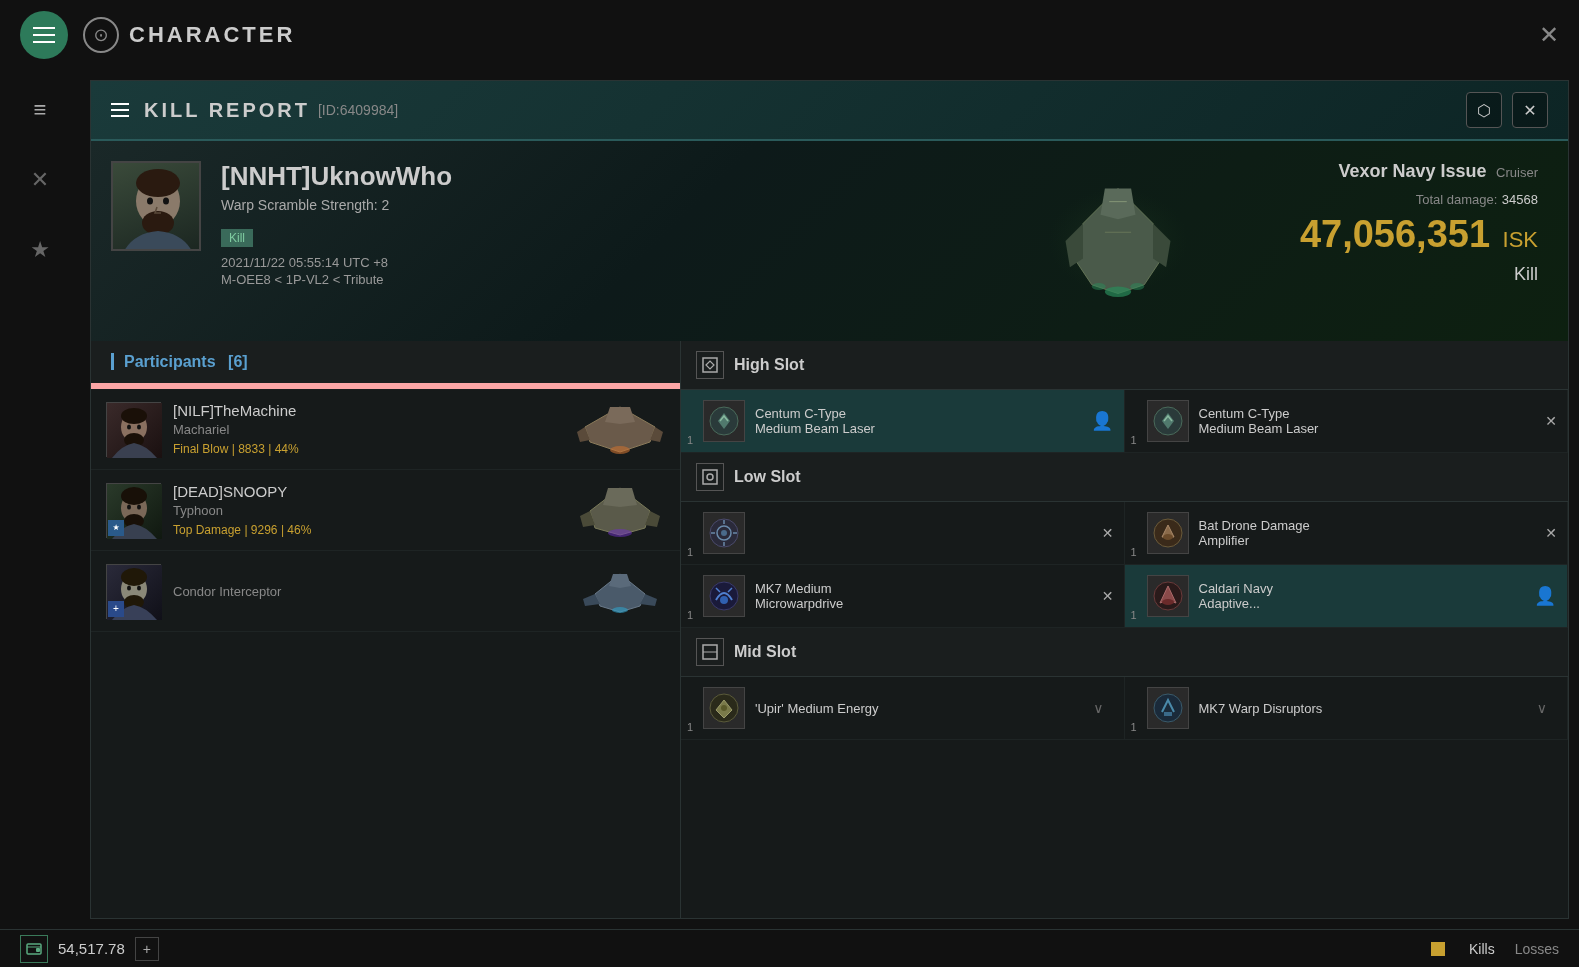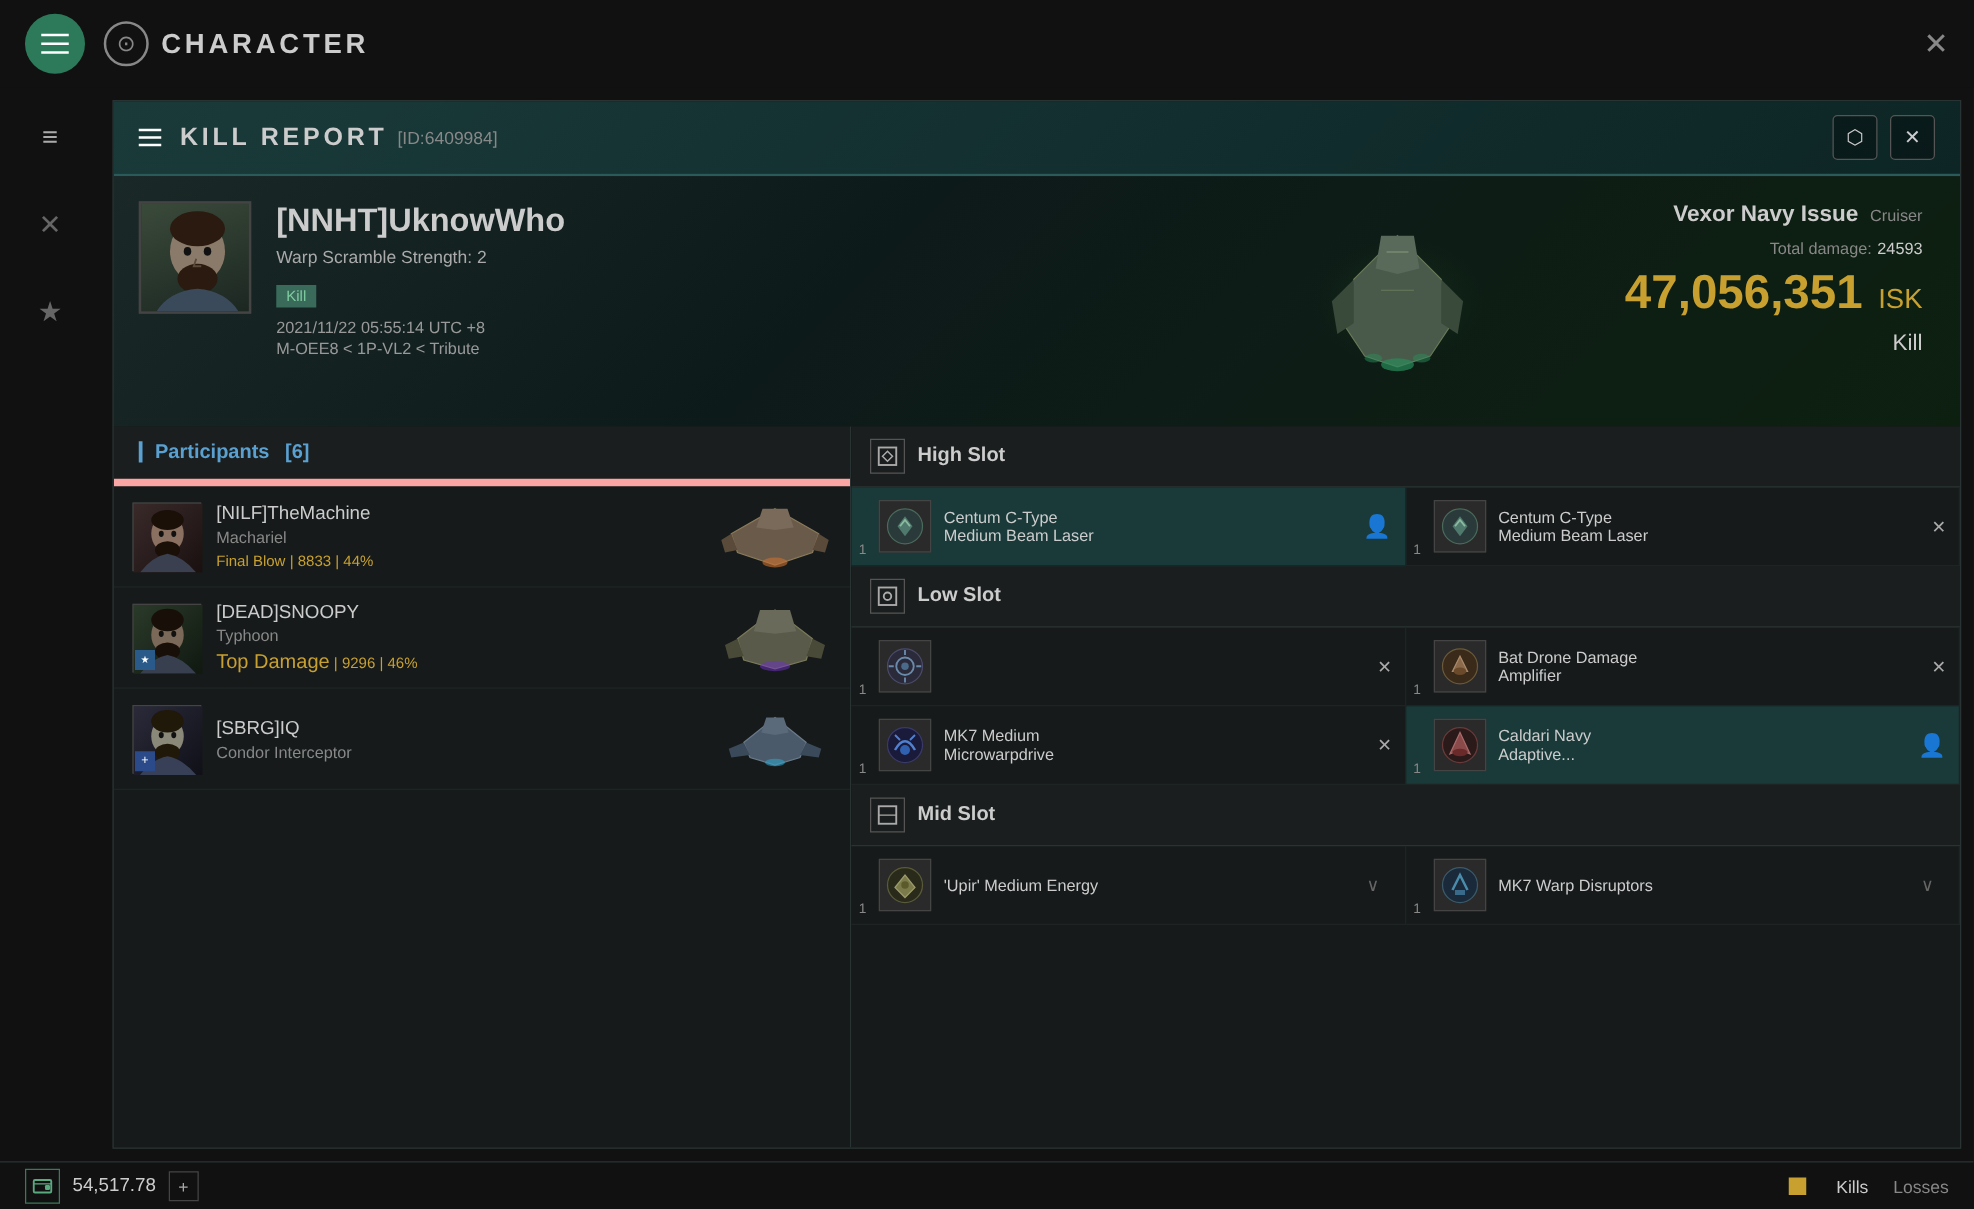--- a/index.html
+++ b/index.html
@@ -423,21 +423,21 @@
       margin-top: 5px;
     }
 
     .final-blow-label {
       color: #c8a030;
       font-size: 12px;
     }
 
     .top-damage-label {
       color: #c8a030;
-      font-size: 16px;
+      font-size: 12px;
     }
 
     .participant-ship-img {
       width: 90px;
       height: 60px;
       display: flex;
       align-items: center;
       justify-content: center;
     }
 
@@ -742,21 +742,21 @@
           </svg>
         </div>
 
         <div class="victim-stats">
           <div>
             <span class="ship-type">Vexor Navy Issue</span>
             <span class="ship-class">Cruiser</span>
           </div>
           <div style="margin-top:8px;">
             <span class="damage-label">Total damage:</span>
-            <span class="damage-value">24593</span>
+            <span class="damage-value">34568</span>
           </div>
           <div style="margin-top:5px;">
             <span class="isk-value">47,056,351</span>
             <span class="isk-label">ISK</span>
           </div>
           <div class="result-label">Kill</div>
         </div>
       </div>
 
       <div class="bottom-area">
@@ -855,21 +855,20 @@
                     <ellipse cx="22" cy="23" rx="2" ry="2.5" fill="#111"></ellipse>
                     <ellipse cx="32" cy="23" rx="2" ry="2.5" fill="#111"></ellipse>
                     <path d="M5 55 Q15 42 27 40 Q39 42 50 55" fill="#384058"></path>
                   </svg>
                 </div>
                 <div class="participant-badge">
                   <div class="badge-plus">+</div>
                 </div>
               </div>
               <div class="participant-info">
-                <div class="participant-name">[SBRG]IQ</div>
                 <div class="participant-ship">Condor Interceptor</div>
               </div>
               <div class="participant-ship-img">
                 <svg width="90" height="55" viewBox="0 0 90 55">
 
                   <path d="M45 10 L70 30 L65 42 L45 48 L25 42 L20 30 Z" fill="#4a5a6a" stroke="#6a7a8a" stroke-width="1"></path>
                   <path d="M38 10 L52 10 L56 22 L45 24 L34 22 Z" fill="#5a6a7a"></path>
                   <path d="M20 30 L8 35 L10 42 L25 40 Z" fill="#3a4a5a"></path>
                   <path d="M70 30 L82 35 L80 42 L65 40 Z" fill="#3a4a5a"></path>
                   <ellipse cx="45" cy="46" rx="8" ry="3" fill="#30a0c8" opacity="0.6"></ellipse>

